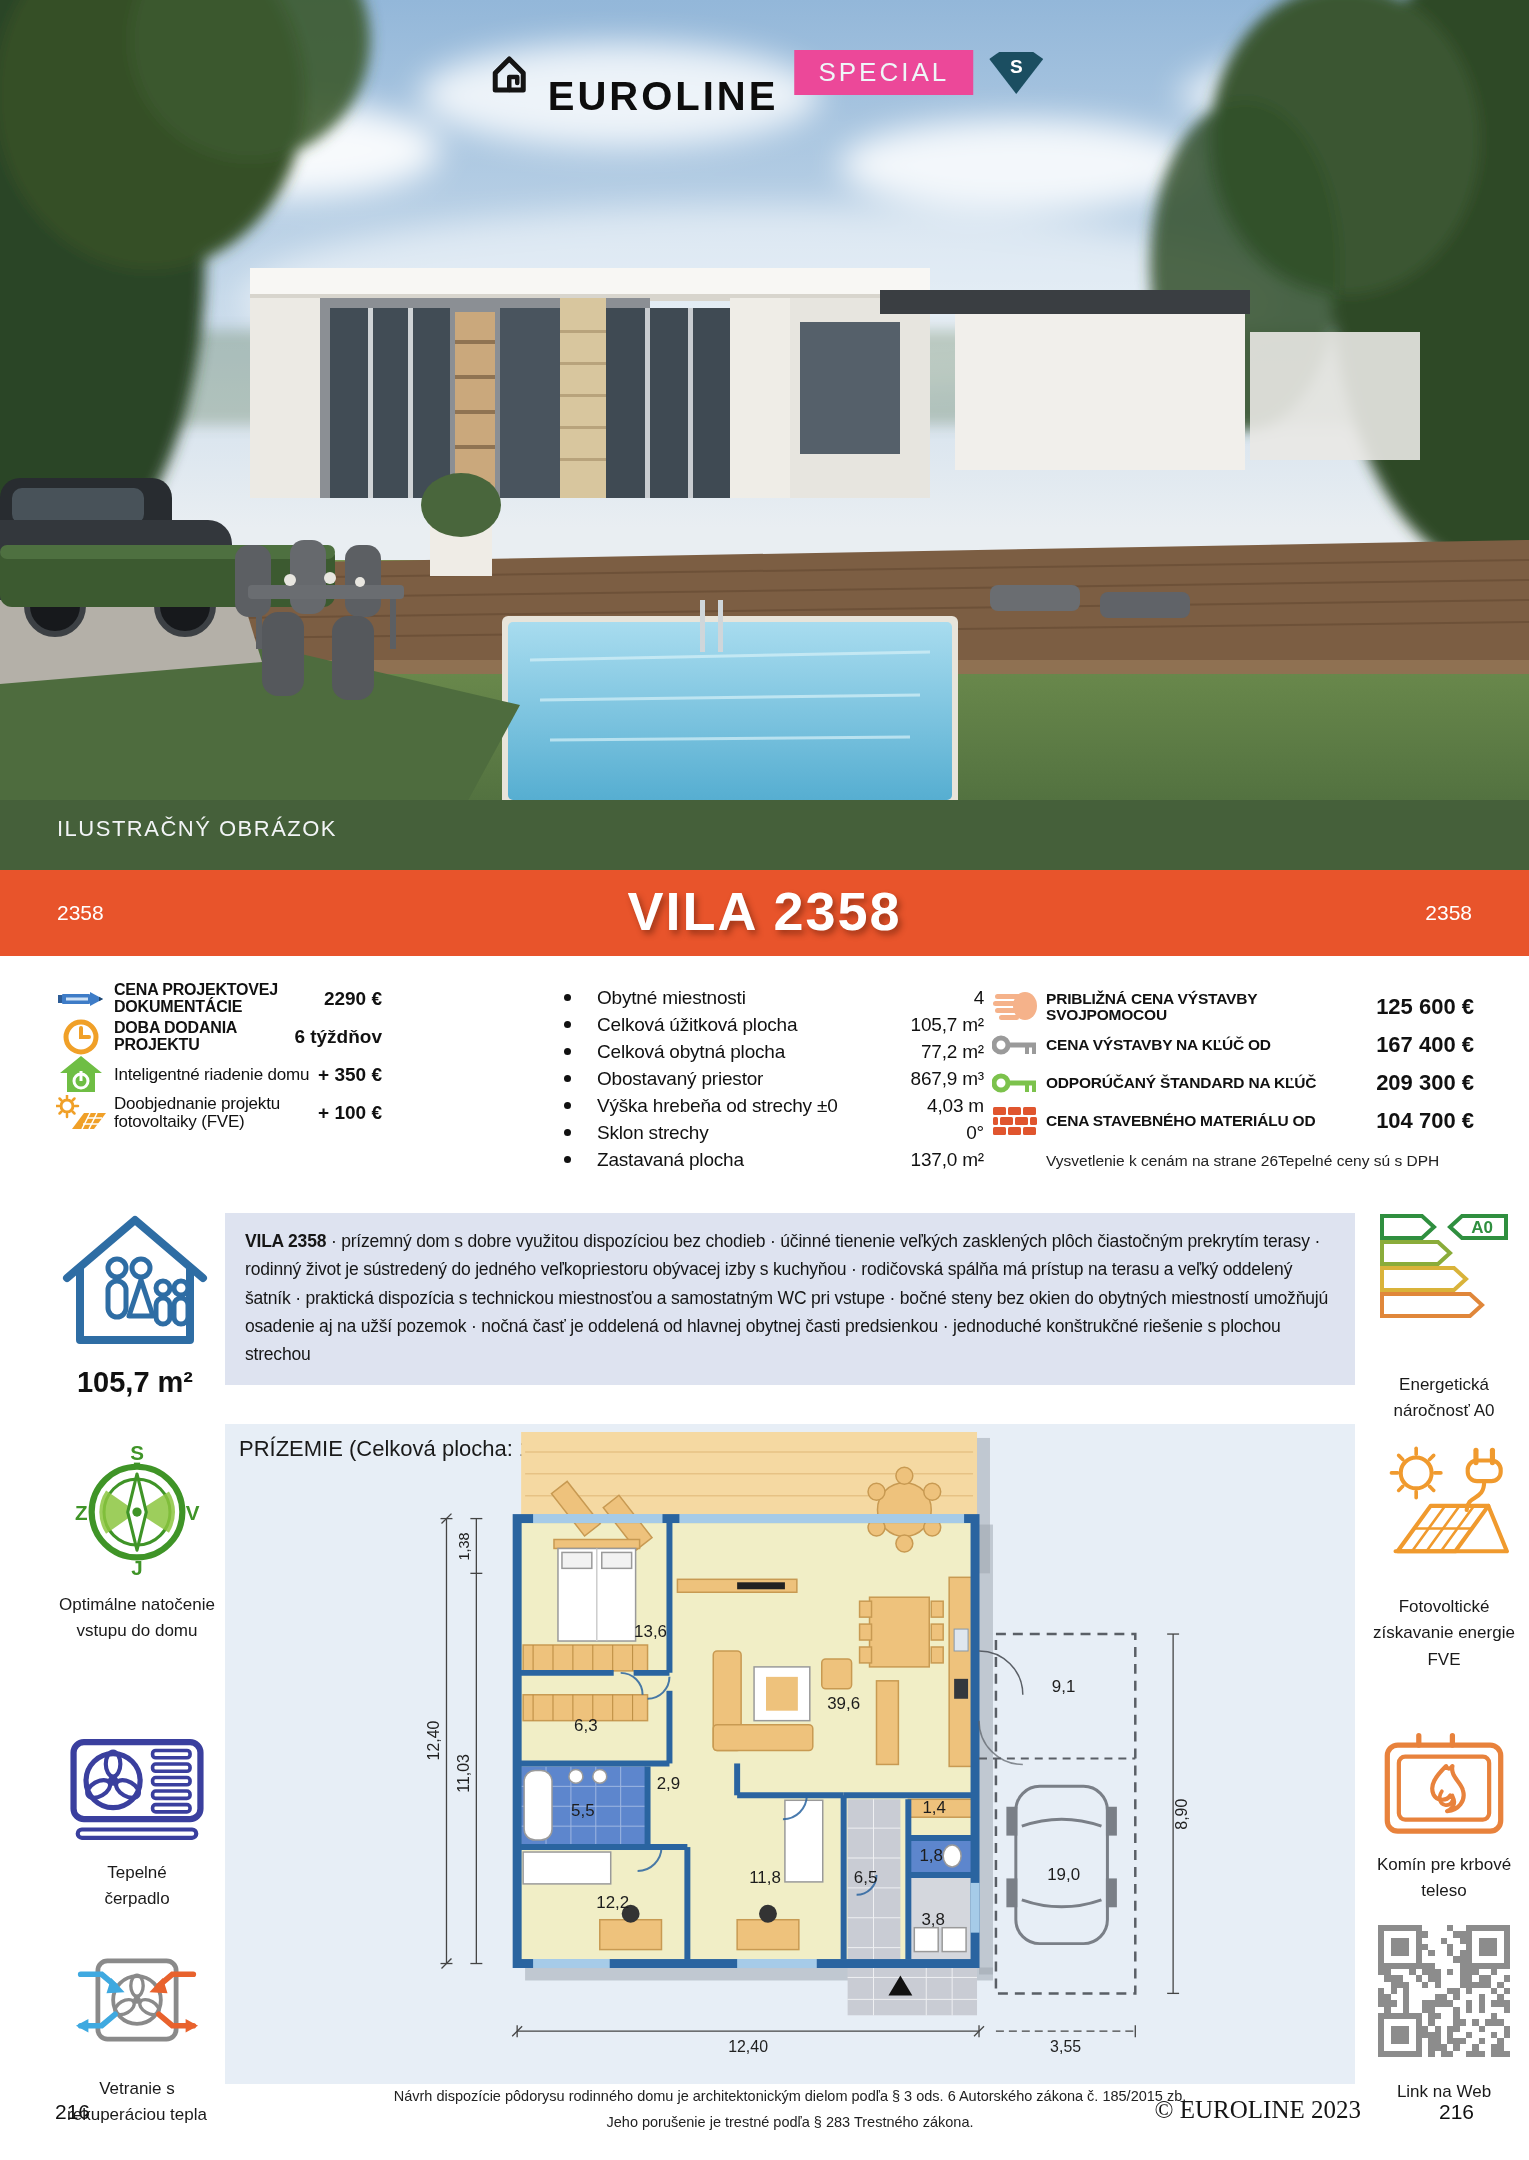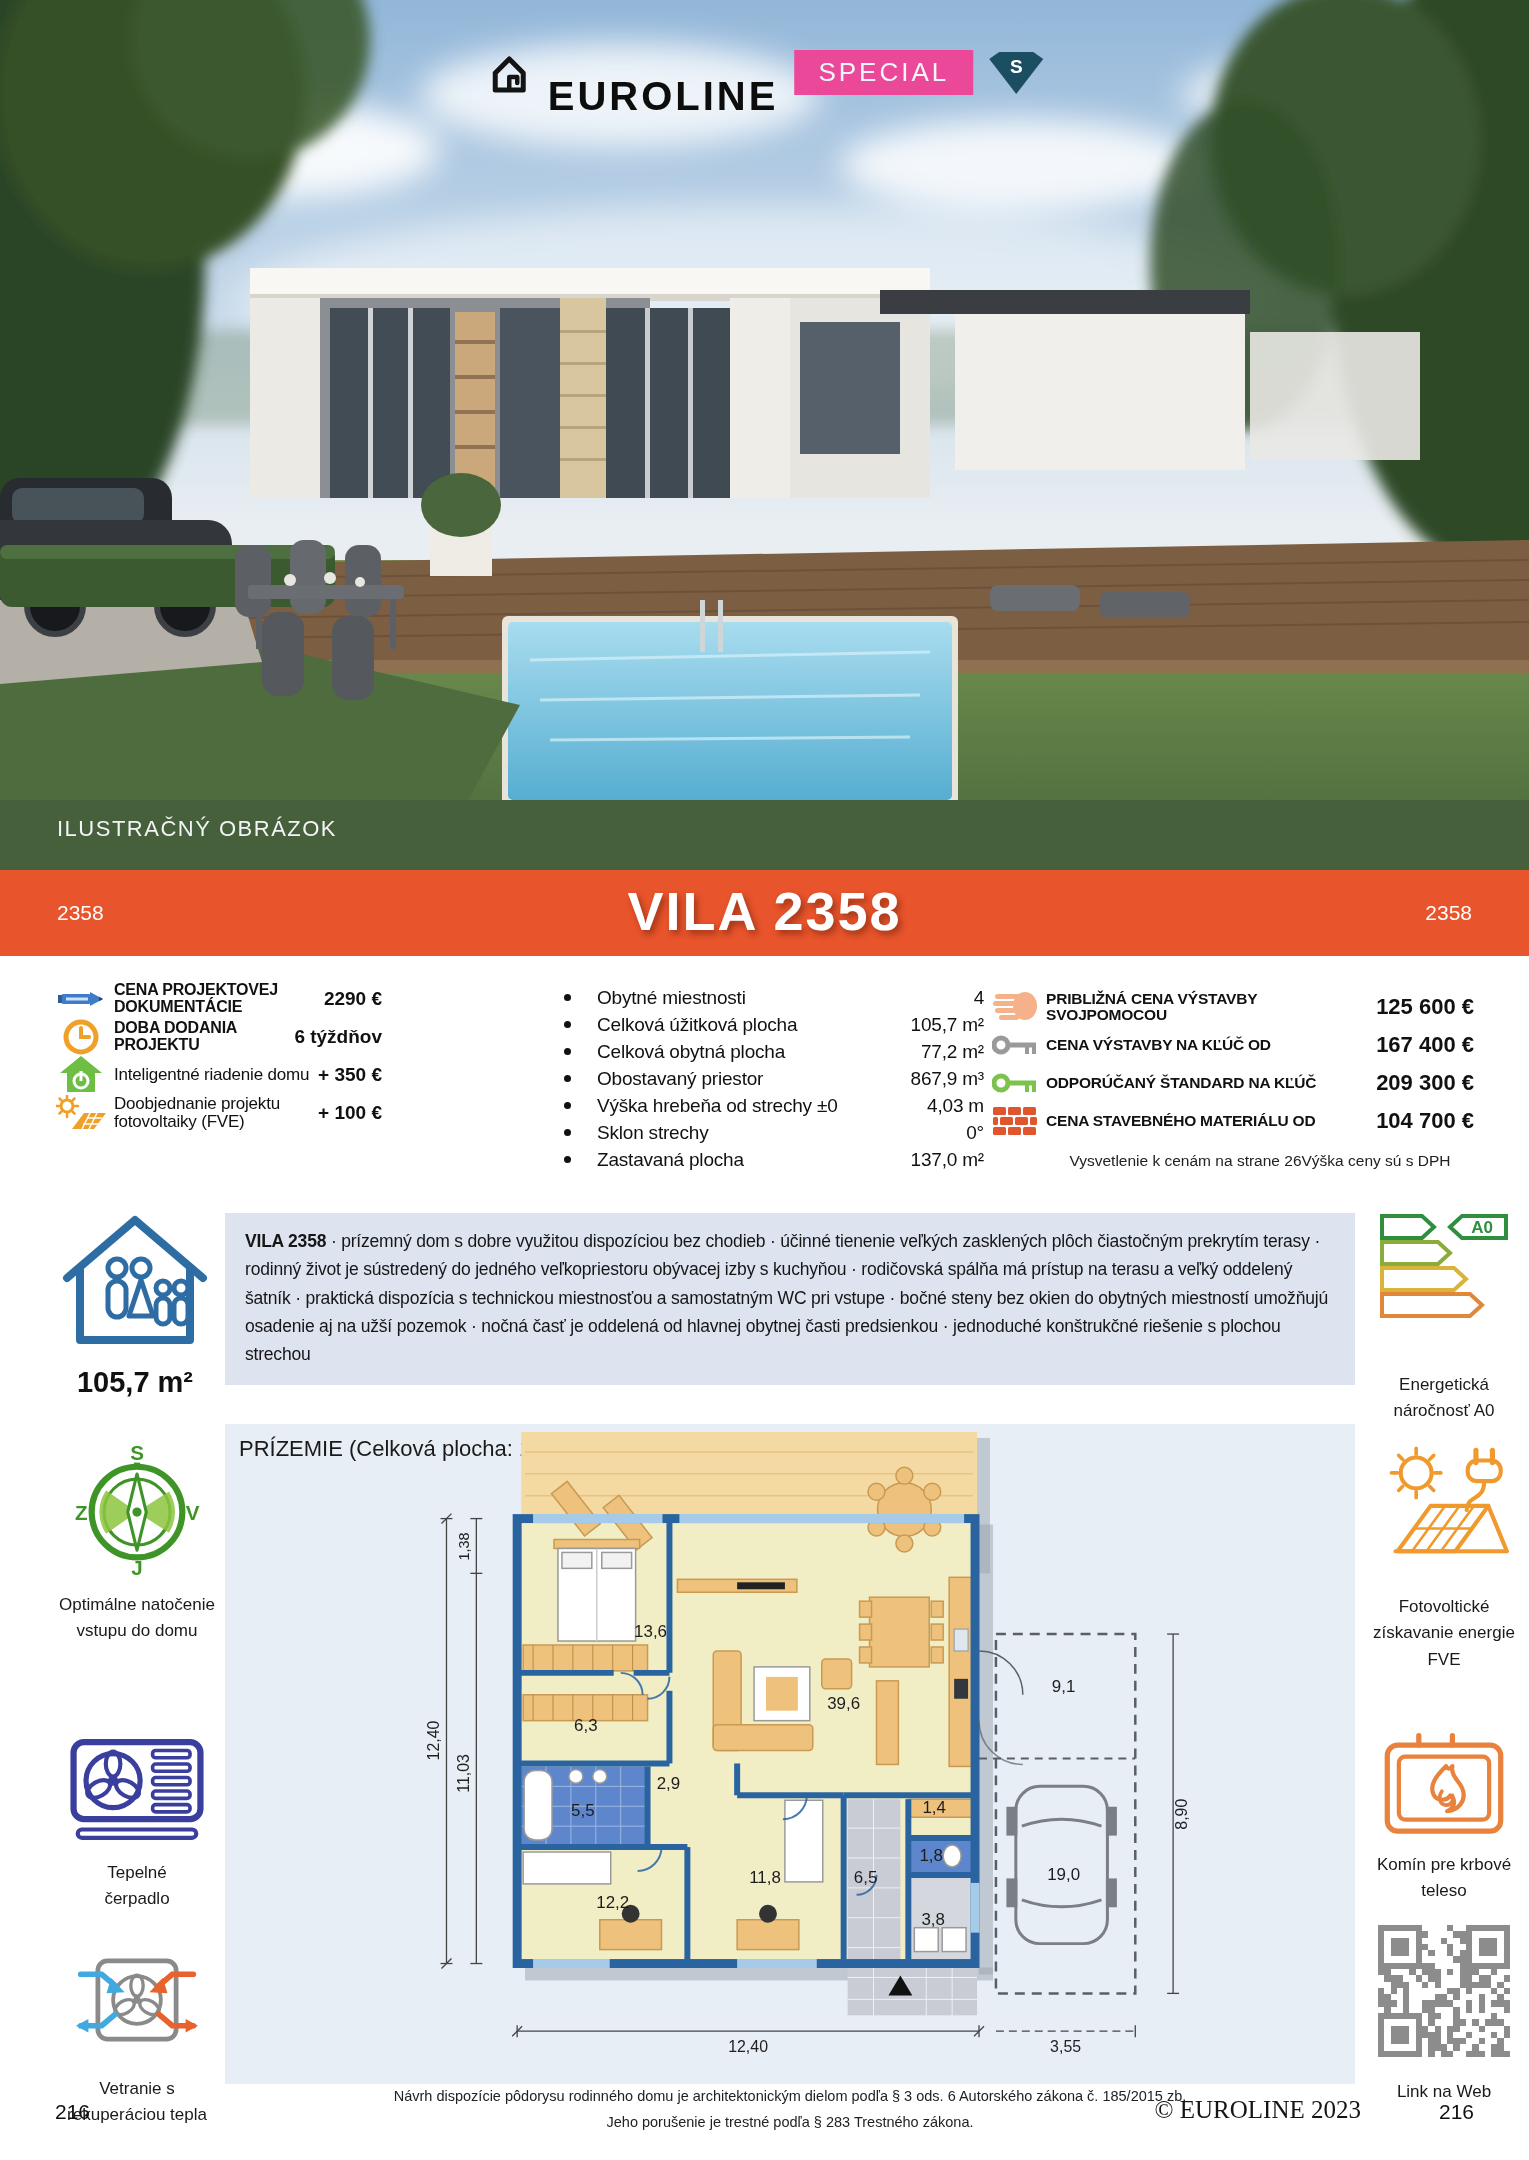--- a/index.html
+++ b/index.html
@@ -35,21 +35,21 @@
   .specs .srow{display:flex;align-items:center;height:27px;font-size:19px;letter-spacing:-0.2px;}
   .specs .srow:before{content:"";width:7px;height:7px;border-radius:50%;background:#111;margin:0 26px 0 8px;flex:none;}
   .specs .slabel{flex:1;}
   .specs .sval{white-space:nowrap;}
 
   .pright{position:absolute;left:992px;top:980px;width:482px;margin-top:8px;}
   .pright .row{display:flex;align-items:center;height:38px;gap:8px;}
   .pright .icon-cell{width:46px;}
   .pright .lab{font-size:15.5px;font-weight:700;letter-spacing:-0.2px;}
   .pright .val{font-size:22px;}
-  .pnotes{display:flex;justify-content:center;margin-top:12px;padding-left:54px;font-size:15.5px;color:#222;}
+  .pnotes{display:flex;justify-content:flex-start;margin-top:12px;padding-left:54px;font-size:15.5px;color:#222;}
 
   
   .house-block{position:absolute;left:50px;top:1212px;width:170px;text-align:center;}
   .house-area{margin-top:14px;font-size:29px;font-weight:700;}
   .desc-box{position:absolute;left:225px;top:1213px;width:1130px;height:172px;background:#dee3f0;
     padding:14px 20px;box-sizing:border-box;font-size:17.5px;line-height:1.62;letter-spacing:-0.2px;color:#161616;overflow:hidden;}
   .desc-box b{font-weight:700;}
 
   .energy-block{position:absolute;left:1366px;top:1212px;width:156px;text-align:center;}
   .sb-label{font-size:17px;line-height:1.55;color:#1a1a1a;}
@@ -377,21 +377,21 @@
             <rect x="0" y="21" width="13" height="8" rx="1.5"></rect>
             <rect x="15" y="21" width="13" height="8" rx="1.5"></rect>
             <rect x="30" y="21" width="13" height="8" rx="1.5"></rect>
           </svg>
       </span>
       <span class="lab">CENA STAVEBNÉHO MATERIÁLU OD</span>
       <span class="val">104 700 €</span>
     </div>
     <div class="pnotes">
       <span>Vysvetlenie k cenám na strane 26</span>
-      <span>Výška ceny sú s DPH</span>
+      <span>Tepelné ceny sú s DPH</span>
     </div>
   </div>
 
   <div class="house-block">
     <span>
       <svg width="152" height="136" viewBox="0 0 152 136" fill="none" stroke="#2e6da4" stroke-linejoin="round" stroke-linecap="round">
         <path d="M8 66 L76 8 L144 66" stroke-width="8"></path>
         <path d="M21 56 V128 H131 V56" stroke-width="8"></path>
         <g stroke-width="5">
           <circle cx="58" cy="56" r="9"></circle>

